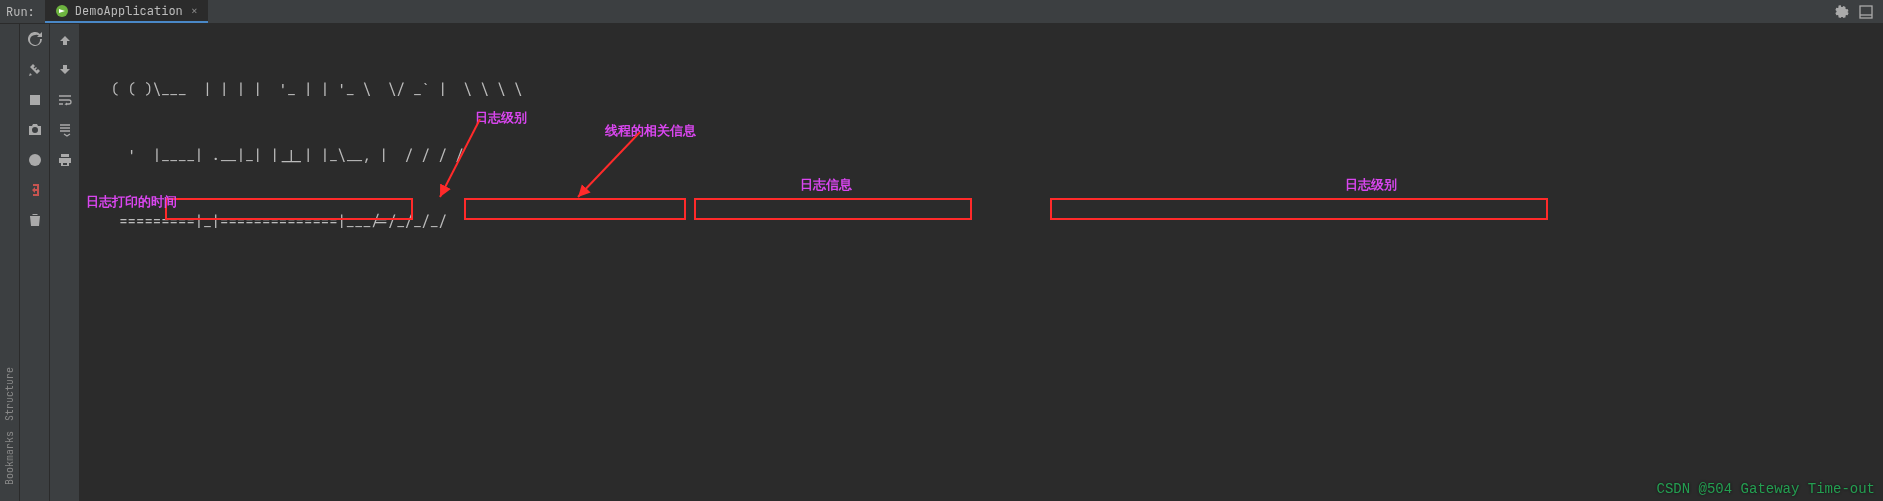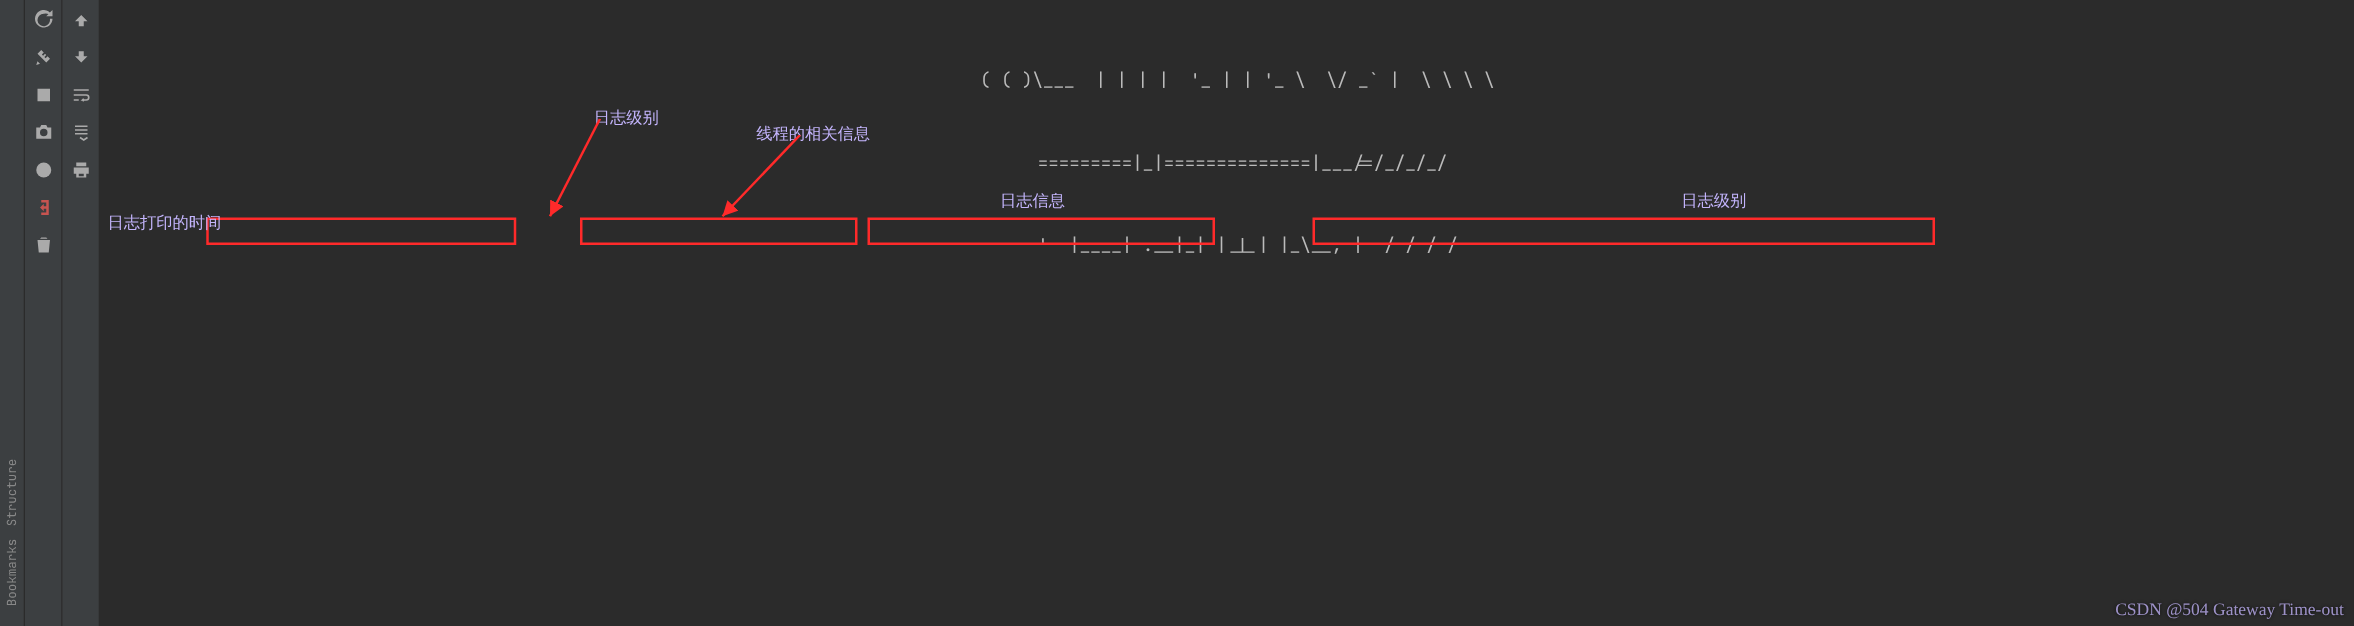--- a/index.html
+++ b/index.html
@@ -15,21 +15,21 @@
   .tab { display: flex; align-items: center; height: 100%;
          padding: 0 10px; background: #2b2b2b;
          border-bottom: 2px solid #4a88c7; color: #bbbbbb; font-size: 12px; }
   .tab .icon { margin-right: 6px; }
   .tab .close { margin-left: 8px; color: #888; }
   .tabbar-spacer { flex: 1; }
   .gear { margin-right: 10px; color: #aaa; }
   .hide { margin-right: 10px; color: #aaa; }
 
   
-  .main { flex: 1; display: flex; background: #2b2b2b; min-height: 0; text-align: center; }
+  .main { flex: 1; display: flex; background: #2b2b2b; min-height: 0; }
 
   
   .sidestrip { width: 20px; background: #3c3f41; border-right: 1px solid #2b2b2b;
                display: flex; flex-direction: column; justify-content: flex-end;
                align-items: center; padding-bottom: 6px; color: #888; font-size: 10px; }
   .sidestrip .sidelabel { writing-mode: vertical-rl; transform: rotate(180deg);
                           margin-bottom: 10px; }
 
   
   .gutter { width: 30px; background: #3c3f41; border-right: 1px solid #2b2b2b;
@@ -40,39 +40,64 @@
   svg { display: block; }
 
   
   .console-wrap { flex: 1; position: relative; overflow: hidden; }
   .console { padding: 10px 14px 10px 14px; white-space: pre;
              font-family: "JetBrains Mono","Consolas","Menlo",monospace;
              font-size: 14px; line-height: 22px; color: #bbbbbb; }
 
   
   .hl { position: absolute; border: 2px solid #ff2a2a; pointer-events: none; }
-  .anno { position: absolute; color: #c4b5fd; font-size: 13px;
-          font-family: "Microsoft YaHei","SimSun",sans-serif; pointer-events: none; }
+  .anno { position: absolute; color: #d946ef; font-size: 13px;
+          font-family: "Microsoft YaHei","SimSun",sans-serif; pointer-events: none; font-weight: bold; }
   .arrow { position: absolute; pointer-events: none; }
 
   
-  .watermark { position: absolute; right: 8px; bottom: 4px; color: #c4b5fd;
-               font-size: 14px; font-family: Liberation Serif, serif; opacity: .75;
+  .watermark { position: absolute; right: 8px; bottom: 4px; color: #22c55e;
+               font-size: 14px; font-family: Liberation Mono, monospace; opacity: .75;
                text-shadow: 0 0 3px #000; }
 
   
   .ic-green  { color:#59a869; }
   .ic-red    { color:#c75450; }
   .ic-grey   { color:#adadad; }
 </style>
 </head>
 <body>
 
 <div class="root">
 
+  <div class="tabbar">
+    <span class="run-label">Run:</span>
+    <div class="tab">
+      <span class="icon">
+        <svg width="14" height="14" viewBox="0 0 14 14">
+            <circle cx="7" cy="7" r="6" fill="#6db33f"></circle>
+            <path d="M4 5 L10 7 L4 9 Z" fill="#fff"></path>
+          </svg>
+      </span>
+      <span>DemoApplication</span>
+      <span class="close">×</span>
+    </div>
+    <div class="tabbar-spacer"></div>
+    <span class="gear">
+      <svg width="16" height="16" viewBox="0 0 16 16" fill="currentColor">
+          <path d="M8 10.5A2.5 2.5 0 108 5.5a2.5 2.5 0 000 5zm6.4-2.5l1.1-.9-.9-2.2-1.4.3a5 5 0 00-.9-.9l.3-1.4-2.2-.9-.9 1.1a5 5 0 00-1.2 0L7.5.9 5.3 1.8l.3 1.4a5 5 0 00-.9.9l-1.4-.3-.9 2.2 1.1.9a5 5 0 000 1.2l-1.1.9.9 2.2 1.4-.3c.3.3.6.6.9.9l-.3 1.4 2.2.9.9-1.1a5 5 0 001.2 0l.9 1.1 2.2-.9-.3-1.4c.3-.3.6-.6.9-.9l1.4.3.9-2.2-1.1-.9a5 5 0 000-1.2z"></path>
+        </svg>
+    </span>
+    <span class="hide">
+      <svg width="14" height="14" viewBox="0 0 14 14" fill="none" stroke="currentColor" stroke-width="1.3">
+          <rect x="1" y="1" width="12" height="12"></rect>
+          <line x1="1" y1="10" x2="13" y2="10"></line>
+        </svg>
+    </span>
+  </div>
 
   <div class="main">
 
     <div class="sidestrip">
       <span class="sidelabel">Structure</span>
       <span class="sidelabel">Bookmarks</span>
     </div>
 
     <div class="gutter">
       <span class="gbtn ic-green">
@@ -136,22 +161,22 @@
       <span class="gbtn ic-grey">
         <svg width="16" height="16" viewBox="0 0 16 16" fill="currentColor">
             <path d="M4 2h8v3H4V2zm-2 4h12v5h-2v3H4v-3H2V6zm4 5v2h4v-2H6z"></path>
           </svg>
       </span>
     </div>
 
     <div class="console-wrap">
       <div class="console">
         <div>  ( ( )\___  | | | |  '_ | | '_ \  \/ _` |  \ \ \ \</div>
+        <div>    '  |____| .__|_| |_|_| |_\__, |  / / / /</div>
         <div>   =========|_|==============|___/=/_/_/_/</div>
-        <div>    '  |____| .__|_| |_|_| |_\__, |  / / / /</div>
         <div style="height:22px"></div>
 
         
         
 
         
         
 
         
         

